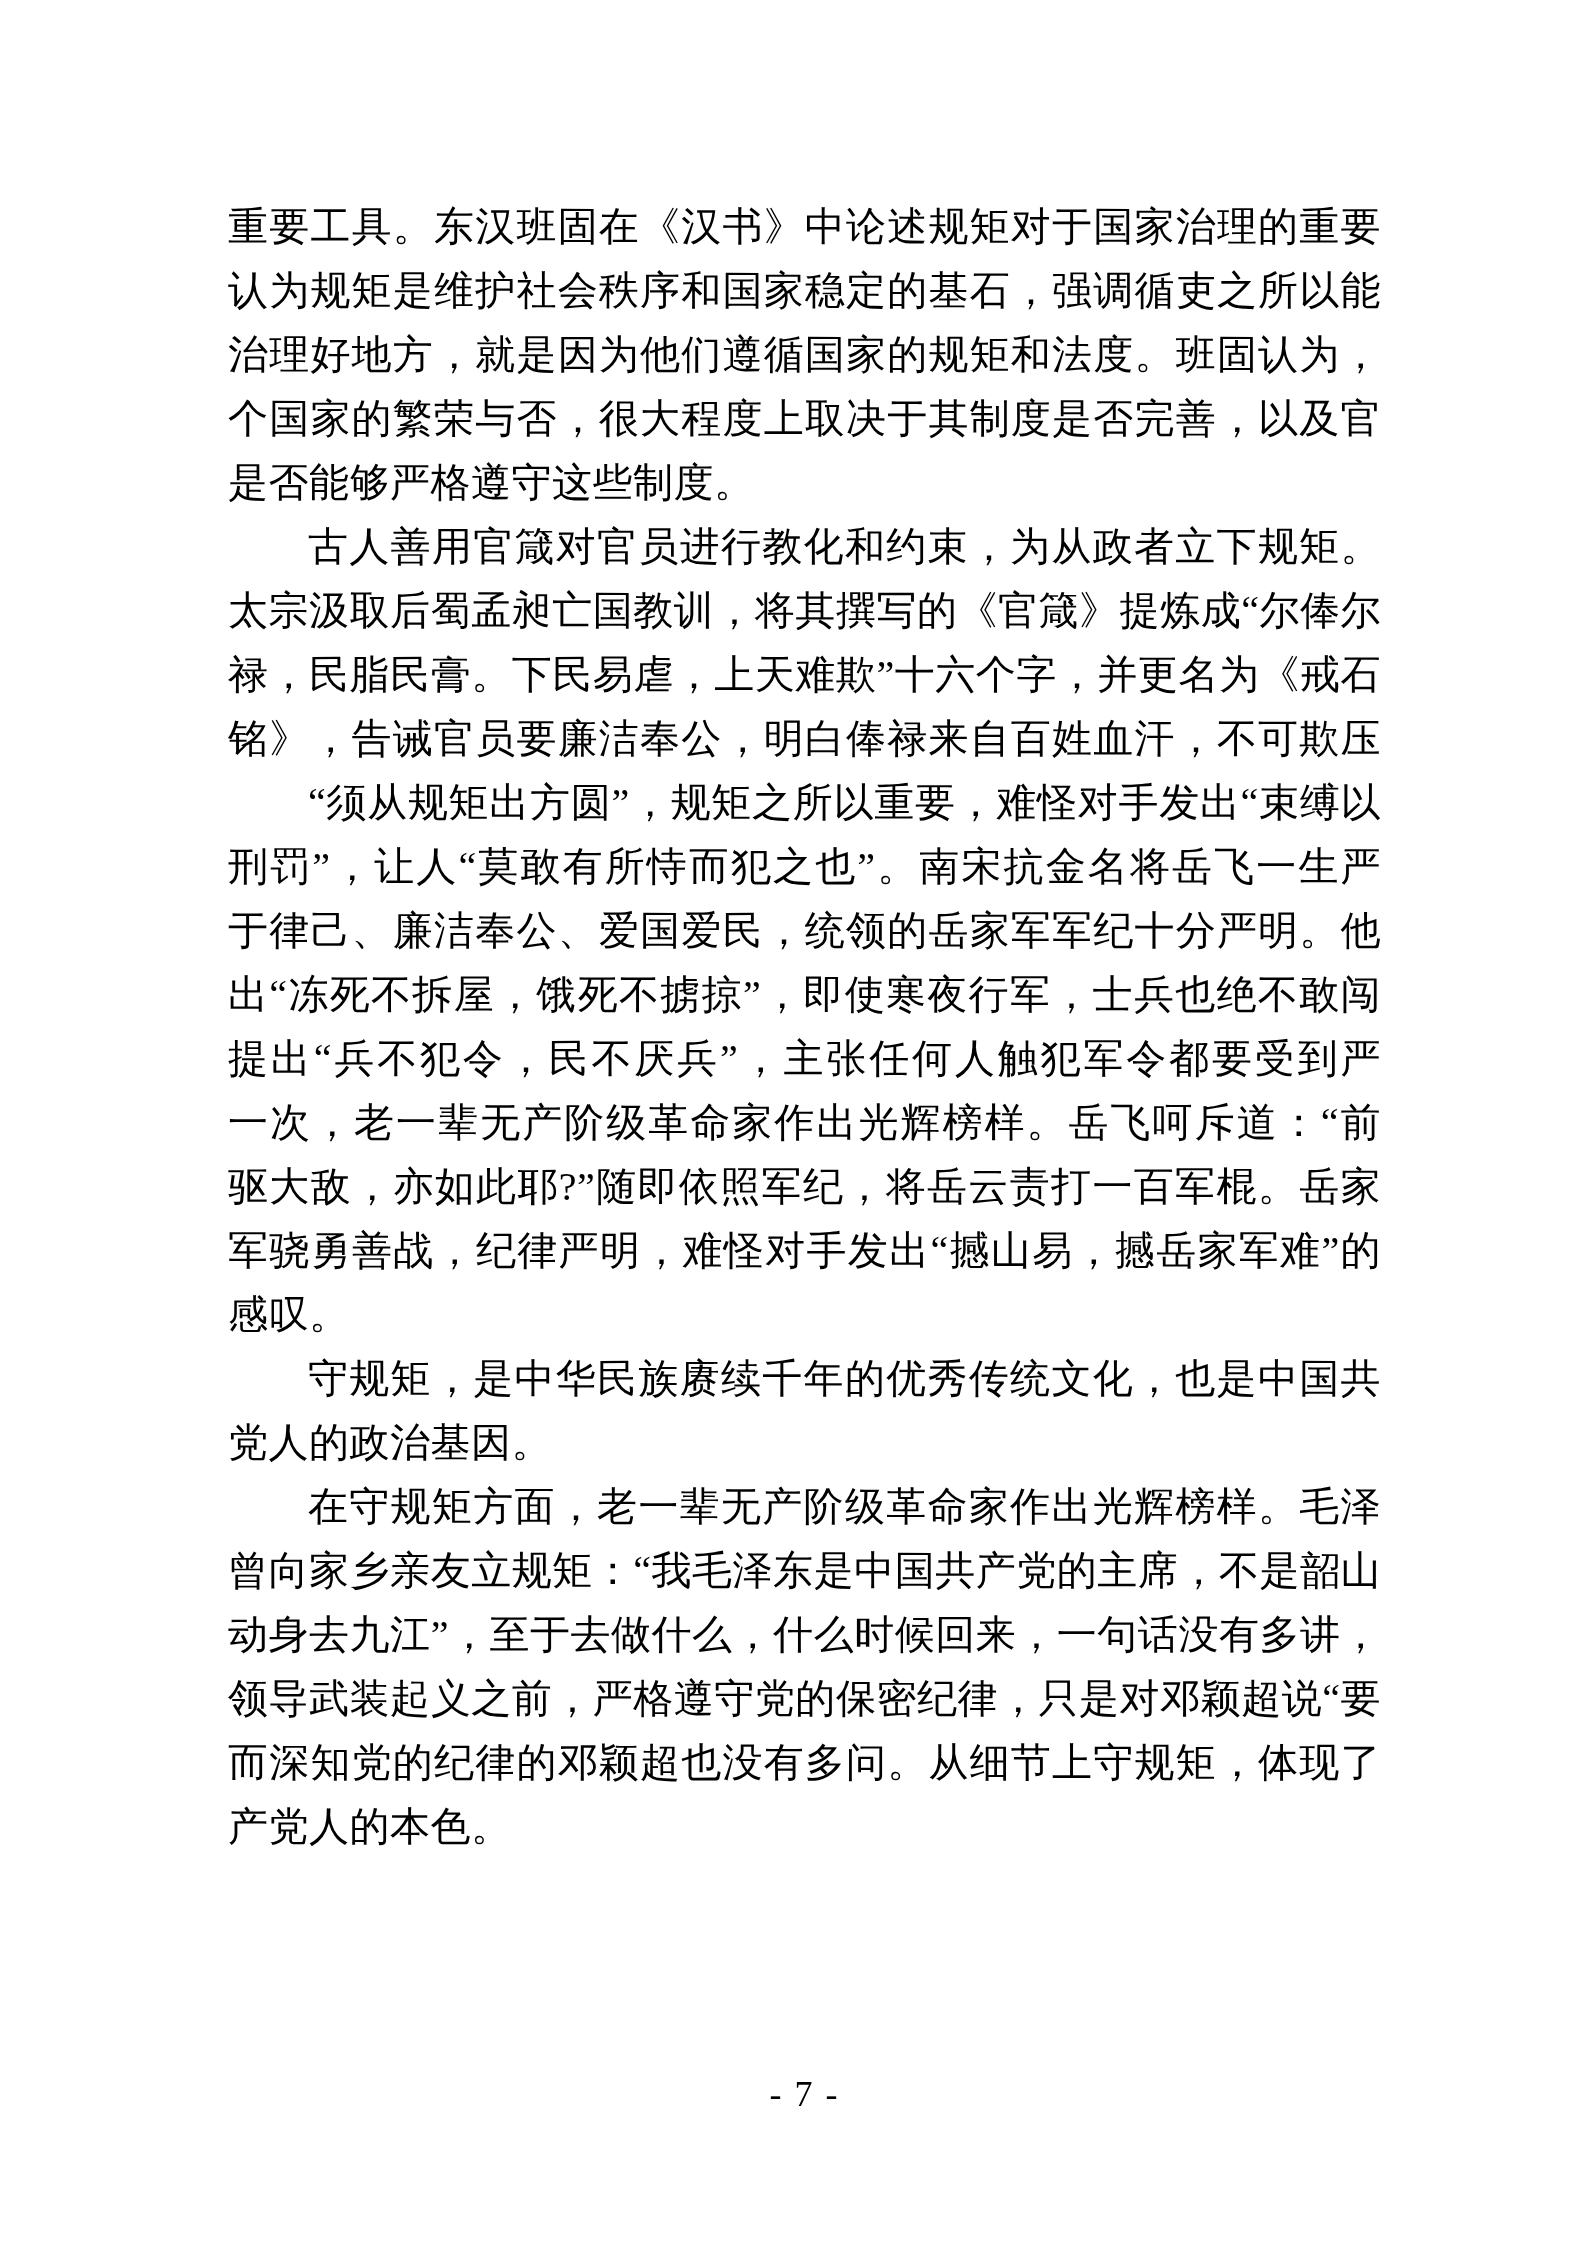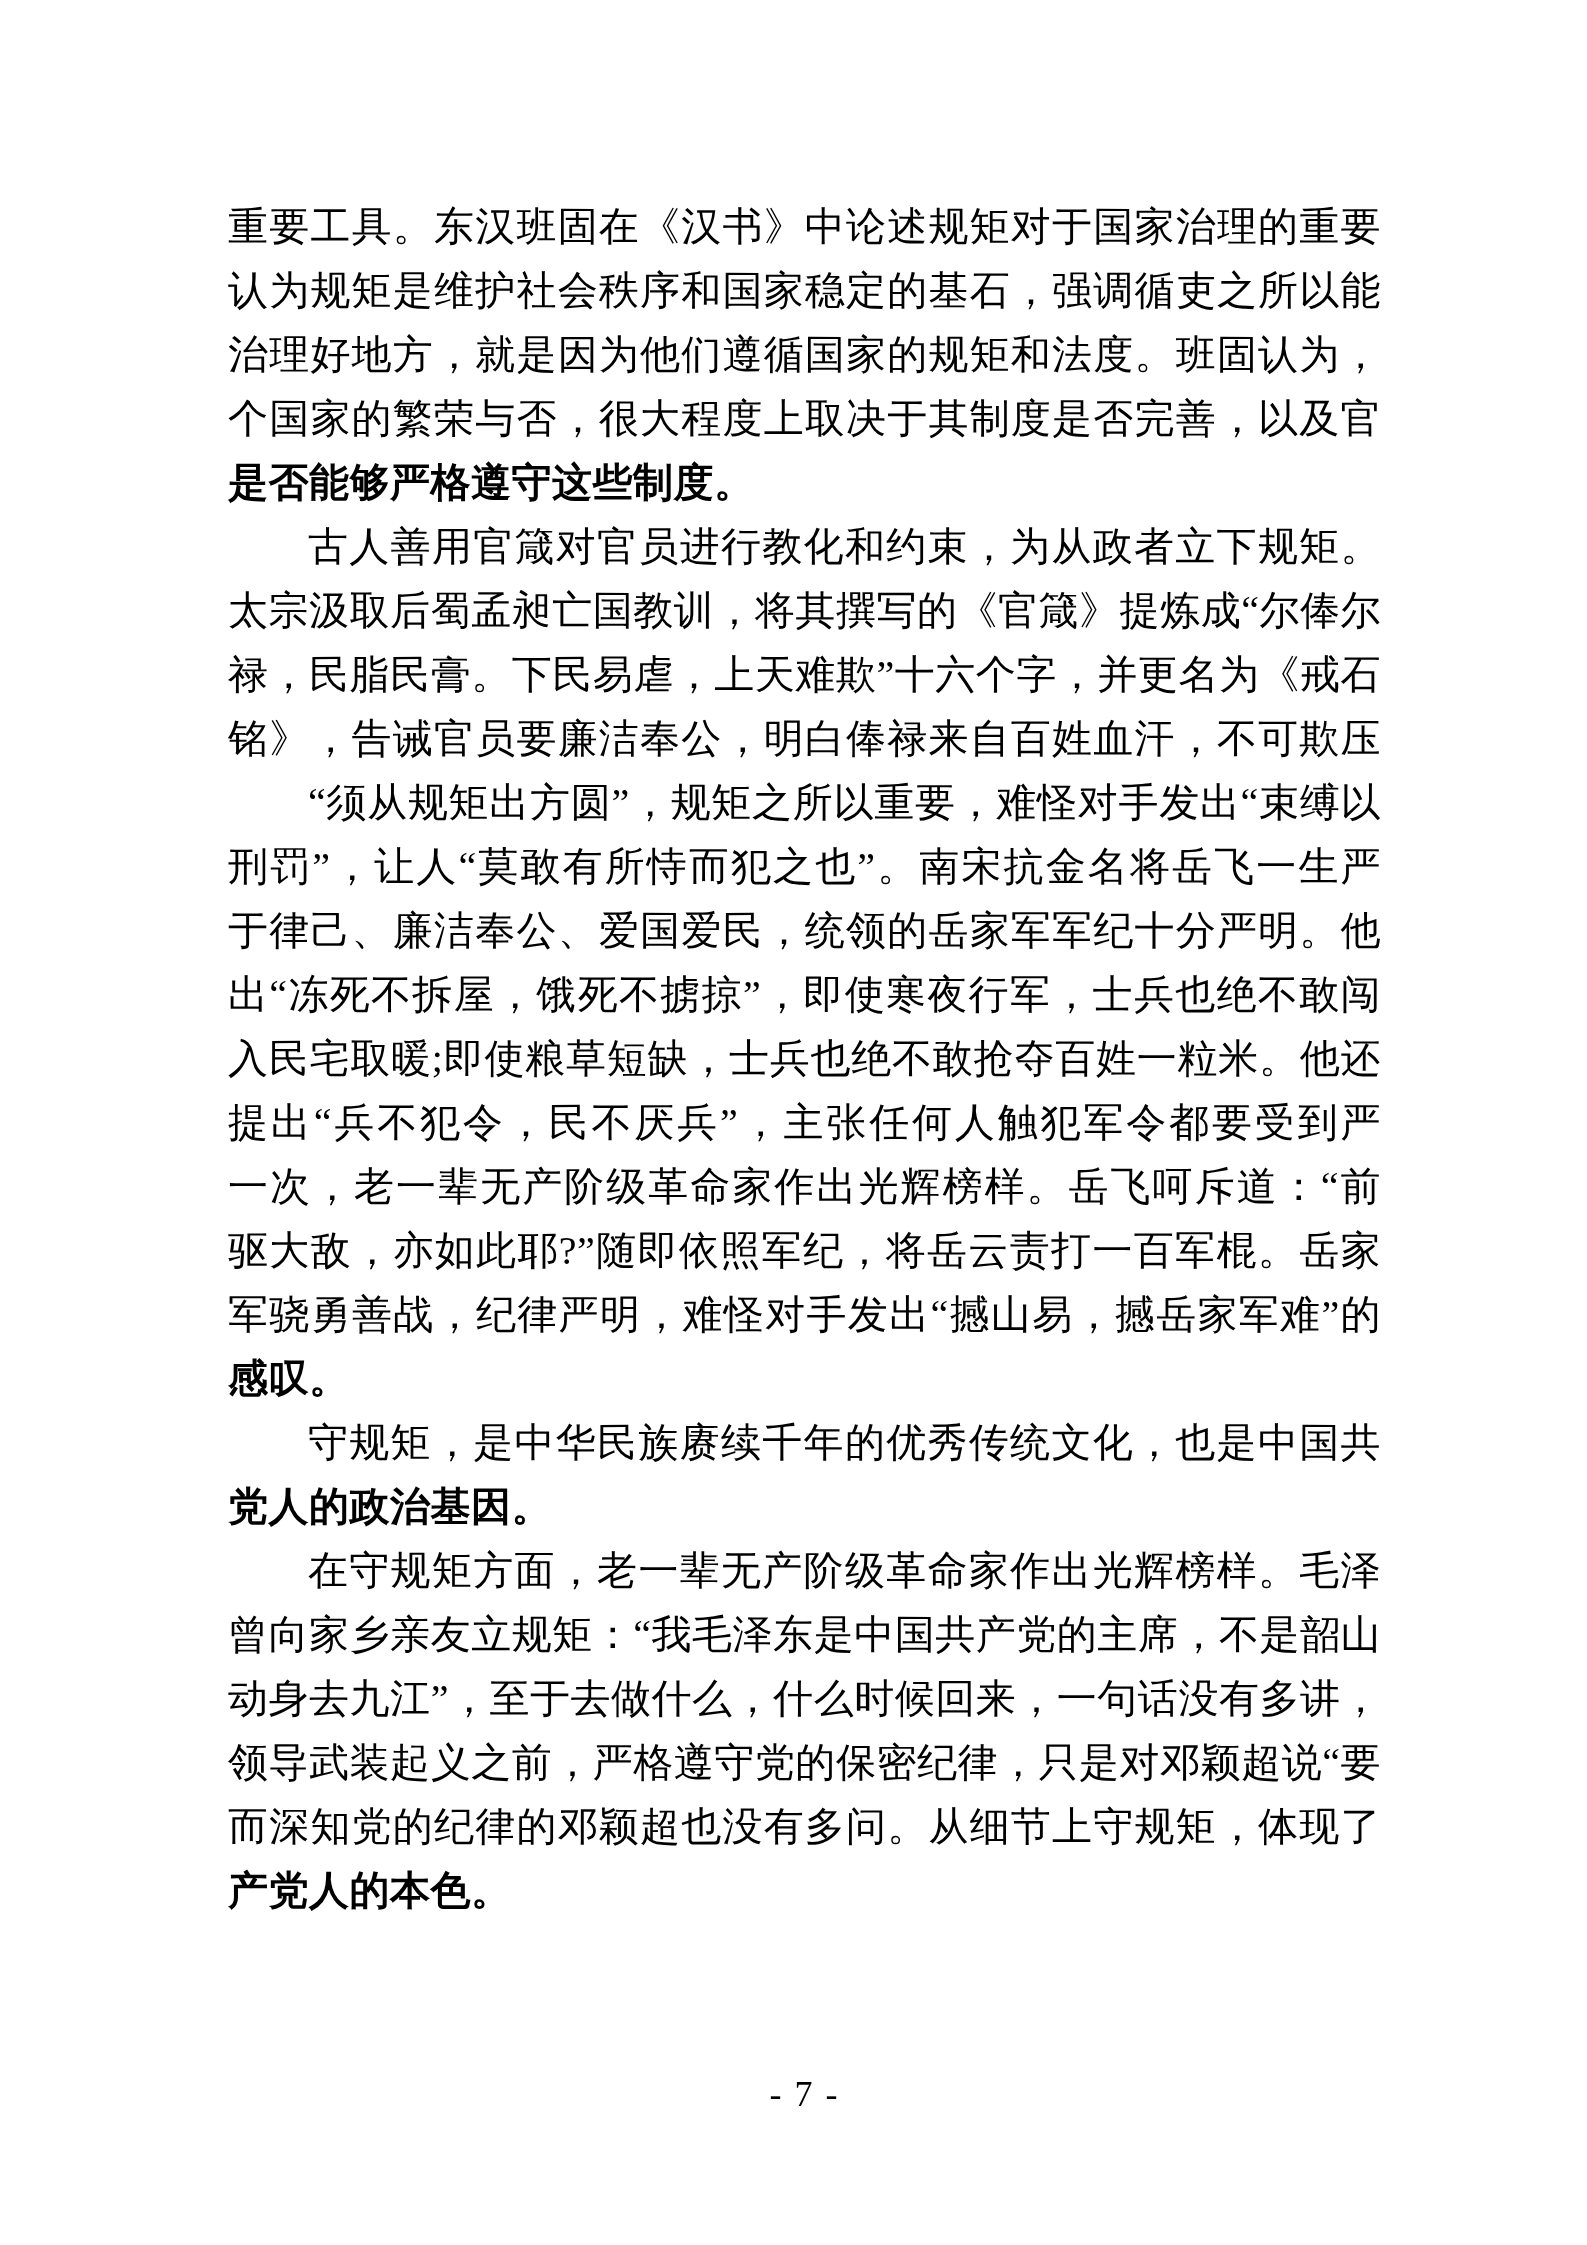--- a/index.html
+++ b/index.html
@@ -25,21 +25,20 @@
     height: 64px;
     overflow: hidden;
     text-align: justify;
     text-align-last: justify;
     text-justify: inter-character;
     letter-spacing: 0.5px;
   }
   .t-line.para-end {
     text-align: left;
     text-align-last: left;
-    font-weight: bold;
   }
   .t-line.indent {
     text-indent: 80px;
   }
   .page-footer {
     position: absolute;
     left: 228px;
     top: 2072px;
     width: 1153px;
     text-align: center;
@@ -65,21 +64,20 @@
       <div class="t-line indent">古人善用官箴对官员进行教化和约束，为从政者立下规矩。宋</div>
       <div class="t-line">太宗汲取后蜀孟昶亡国教训，将其撰写的《官箴》提炼成“尔俸尔</div>
       <div class="t-line">禄，民脂民膏。下民易虐，上天难欺”十六个字，并更名为《戒石</div>
       <div class="t-line">铭》，告诫官员要廉洁奉公，明白俸禄来自百姓血汗，不可欺压百</div>
     </div>
     <div class="para">
       <div class="t-line indent">“须从规矩出方圆”，规矩之所以重要，难怪对手发出“束缚以</div>
       <div class="t-line">刑罚”，让人“莫敢有所恃而犯之也”。南宋抗金名将岳飞一生严</div>
       <div class="t-line">于律己、廉洁奉公、爱国爱民，统领的岳家军军纪十分严明。他提</div>
       <div class="t-line">出“冻死不拆屋，饿死不掳掠”，即使寒夜行军，士兵也绝不敢闯</div>
-      <div class="t-line">入民宅取暖;即使粮草短缺，士兵也绝不敢抢夺百姓一粒米。他还</div>
       <div class="t-line">提出“兵不犯令，民不厌兵”，主张任何人触犯军令都要受到严惩。</div>
       <div class="t-line">一次，老一辈无产阶级革命家作出光辉榜样。岳飞呵斥道：“前</div>
       <div class="t-line">驱大敌，亦如此耶?”随即依照军纪，将岳云责打一百军棍。岳家</div>
       <div class="t-line">军骁勇善战，纪律严明，难怪对手发出“撼山易，撼岳家军难”的</div>
       <div class="t-line para-end">感叹。</div>
     </div>
     <div class="para">
       <div class="t-line indent">守规矩，是中华民族赓续千年的优秀传统文化，也是中国共产</div>
       <div class="t-line para-end">党人的政治基因。</div>
     </div>

